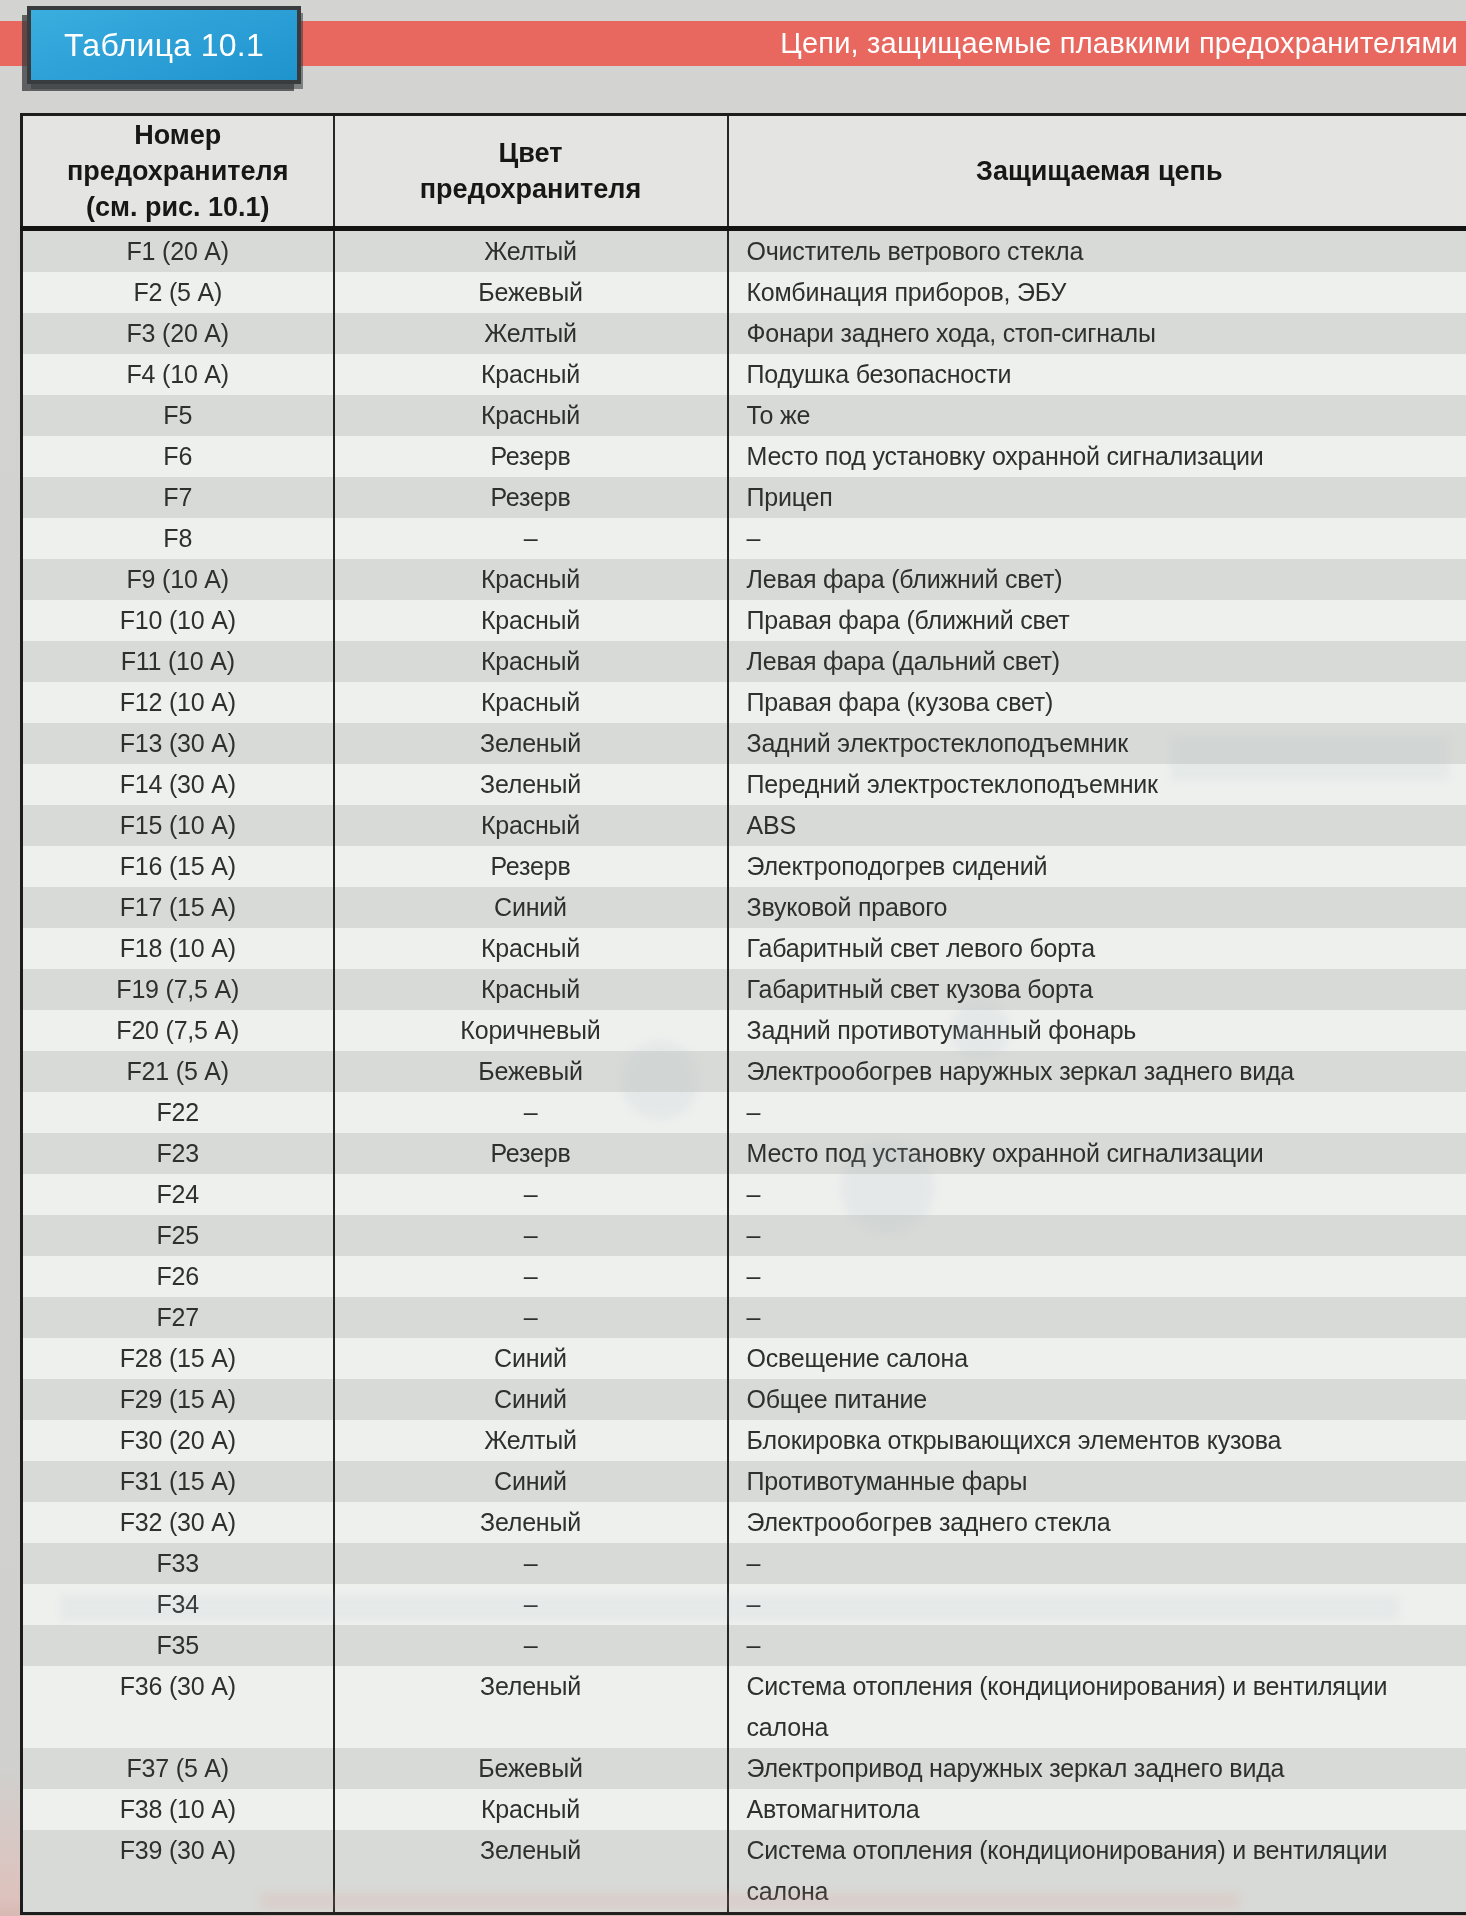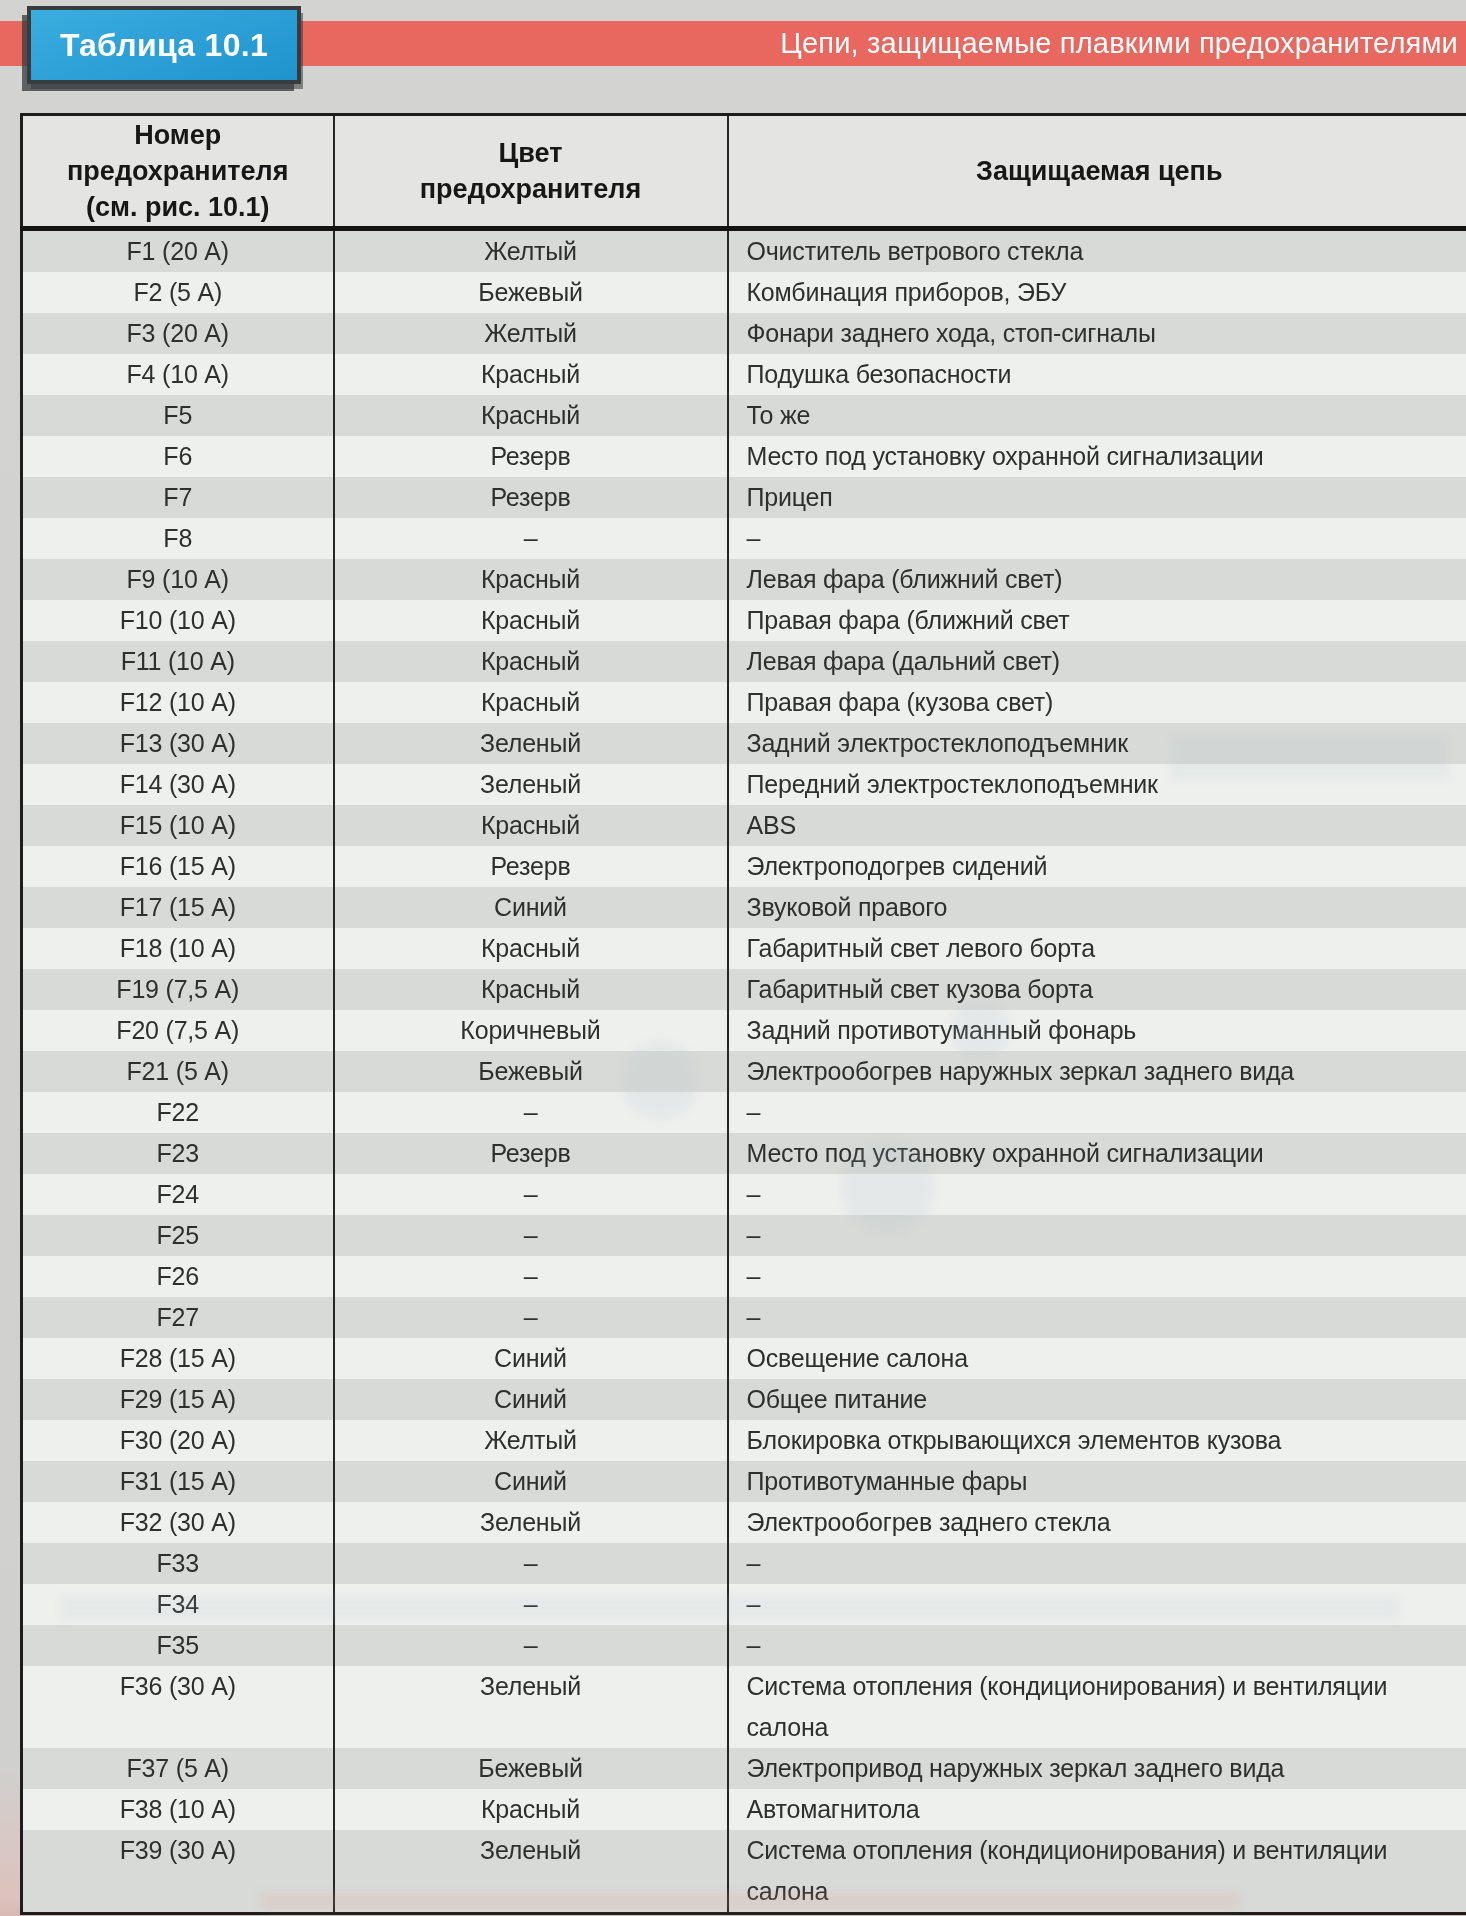--- a/index.html
+++ b/index.html
@@ -21,21 +21,21 @@
     padding-right:8px;white-space:nowrap;
   }
   .badge{
     position:absolute;left:27px;top:6px;width:266px;height:70px;
     background:linear-gradient(160deg,#3aaede 0%,#2b9fd6 55%,#1f93cc 100%);
     border:4px solid #383c3e;
     box-shadow:-6px 8px 0 -1px rgba(55,58,60,.75), 3px 6px 0 -1px rgba(55,58,60,.55);
     display:flex;align-items:center;justify-content:center;
     z-index:2;
   }
-  .badge-text{color:#ffffff;font-weight:bold;font-size:32px;letter-spacing:.3px;}
+  .badge-text{color:#ffffff;font-weight:normal;font-size:32px;letter-spacing:.3px;}
 
   
   .fuse-table-wrap{
     position:absolute;left:8px;top:113px;width:1450px;z-index:3;padding-left:12px;
   }
   table.fuse{
     width:1450px;border-collapse:collapse;table-layout:fixed;
     border:3px solid #1d1d1d;
     background:#eef0ee;
   }

